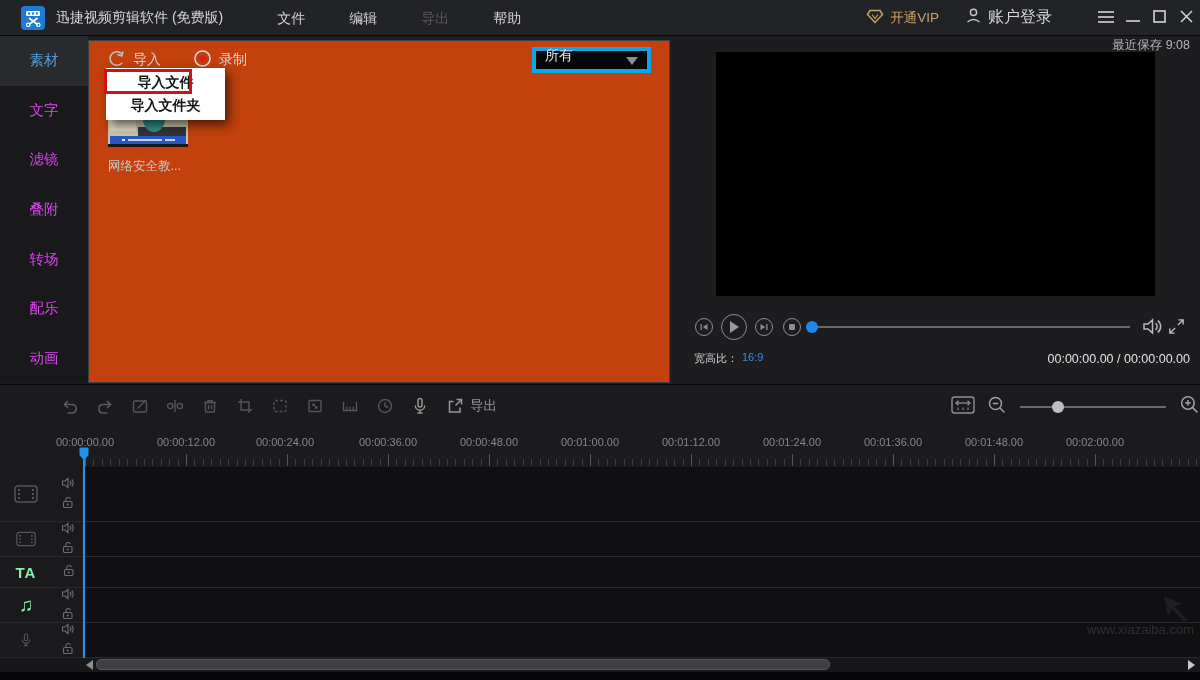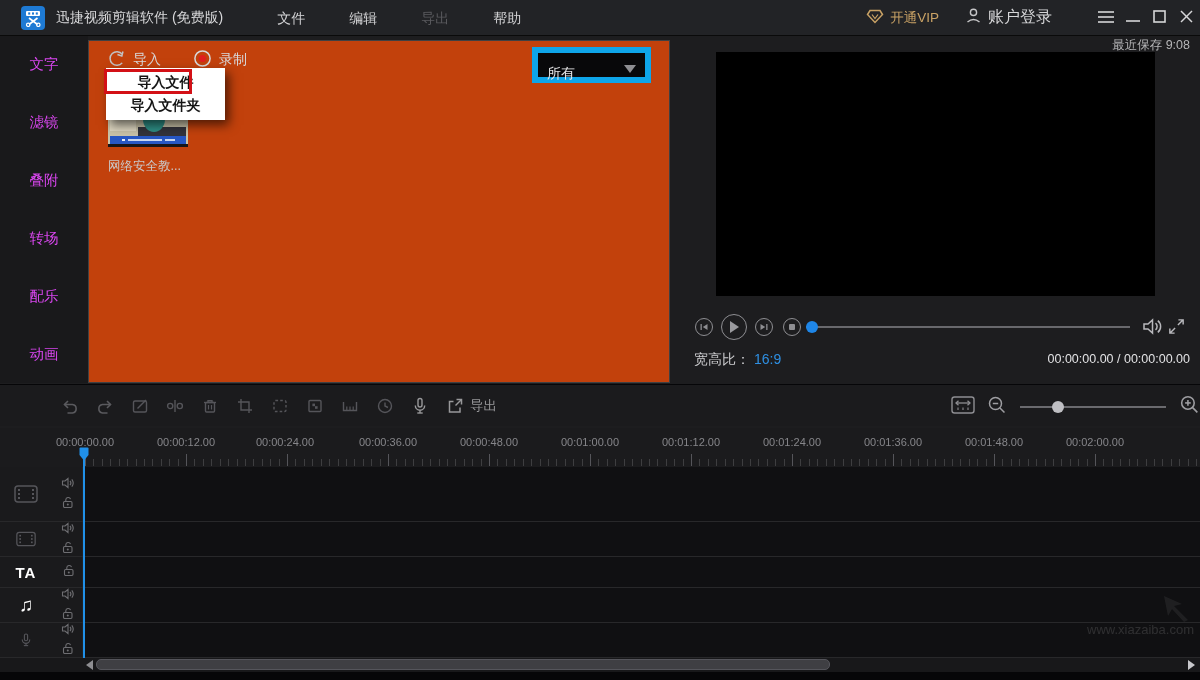--- a/index.html
+++ b/index.html
@@ -23,37 +23,37 @@
   
   .sidebar { position:absolute; left:0; top:36px; width:88px; height:347px; background:#19191b; display:flex; flex-direction:column; }
   .side-item { flex:1; display:flex; align-items:center; justify-content:center; font-size:14.5px; color:#d946ef; }
   .side-item.active { background:#2a2b2d; color:#4f9cda; }
 
   
   .media-panel { position:absolute; left:88px; top:40px; width:582px; height:343px; background:#c2410c; border:1px solid #3f4042; }
   .mp-btn { position:absolute; display:flex; align-items:center; gap:7px; font-size:14px; color:#d8d8da; height:26px; z-index:2; }
   .mp-import { left:18px; top:6px; }
   .mp-record { left:104px; top:6px; }
-  .filter-select { position:absolute; left:443px; top:6px; width:119px; height:26px; background:#08080a; border:6px solid #0ea5e9; display:flex; align-items:flex-start; color:#e4e4e6; font-size:14px; padding:12px 9px; }
+  .filter-select { position:absolute; left:443px; top:6px; width:119px; height:26px; background:#08080a; border:4px solid #0ea5e9; display:flex; align-items:flex-end; color:#e4e4e6; font-size:14px; padding:4px 9px; }
   .filter-caret { margin-left:auto; width:0; height:0; border-left:6px solid transparent; border-right:6px solid transparent; border-top:8px solid #8e8e92; }
   .clip-card { position:absolute; left:19px; top:60px; width:90px; z-index:1; }
   .clip-thumb { width:80px; height:46px; display:block; }
   .clip-name { margin-top:11px; font-size:12.5px; color:#c9c9cb; }
   .import-menu { position:absolute; left:17px; top:27px; width:119px; background:#ffffff; box-shadow:4px 5px 10px rgba(0,0,0,.6); z-index:5; padding:3px 0; }
   .import-menu .imi { height:23px; line-height:23px; text-align:center; font-size:14px; font-weight:600; color:#141414; }
   .highlight-box { position:absolute; left:15px; top:28px; width:88px; height:25px; border:3px solid #d31016; z-index:6; }
 
   
   .last-saved { position:absolute; right:10px; top:37px; font-size:12.5px; color:#b5b5b7; }
   .video-screen { position:absolute; left:716px; top:52px; width:439px; height:244px; background:#000; }
   .circle-btn { position:absolute; border:1.4px solid #8e8e92; border-radius:50%; display:flex; align-items:center; justify-content:center; }
   .seek-track { position:absolute; left:806px; top:326px; width:324px; height:2px; background:#68686c; }
   .seek-dot { position:absolute; left:806px; top:321px; width:12px; height:12px; border-radius:50%; background:#1e86e8; }
   .icon-abs { position:absolute; }
-  .info-left { position:absolute; left:694px; top:351px; font-size:14px; color:#cfcfd1; display:flex; gap:4px; }
+  .info-left { position:absolute; left:694px; top:351px; font-size:11px; color:#cfcfd1; display:flex; gap:4px; }
   .info-left .aspect-val { color:#2e8fe2; }
   .timecode { position:absolute; right:10px; top:352px; font-size:12.5px; color:#e2e2e4; }
 
   
   .tl-toolbar { position:absolute; left:0; top:384px; width:1200px; height:42px; background:#1b1b1d; border-top:1px solid #060608; }
   .tl-icons { position:absolute; left:60px; top:11px; display:flex; gap:15px; align-items:center; }
   .tl-icons .tbtn { width:20px; height:20px; display:flex; align-items:center; justify-content:center; }
   .export-group { display:flex; align-items:center; gap:5px; }
   .export-label { font-size:13.5px; color:#98989a; }
   .zoom-group { position:absolute; left:950px; top:8px; display:flex; align-items:center; }
@@ -68,21 +68,21 @@
   .ruler-major { position:absolute; bottom:1px; width:1px; height:12px; background:#55555a; }
 
   
   .tracks { position:absolute; left:0; top:467px; width:1200px; height:191px; display:flex; flex-direction:column; }
   .trow { display:flex; border-bottom:1px solid #28282a; }
   .t1{height:55px;} .t2{height:35px;} .t3{height:31px;} .t4{height:35px;} .t5{height:35px;}
   .thead { width:83px; background:#1a1a1c; display:flex; align-items:center; border-right:1px solid #222224; }
   .tmain { width:52px; display:flex; align-items:center; justify-content:center; }
   .tside { display:flex; flex-direction:column; gap:2px; align-items:center; justify-content:center; margin-left:auto; margin-right:7px; }
   .tlane { flex:1; background:#101012; }
-  .tglyph { color:#ffffff; font-weight:bold; }
+  .tglyph { color:#86efac; font-weight:bold; }
   .tglyph.text { font-size:15px; letter-spacing:1px; }
   .tglyph.music { font-size:19px; }
 
   
   .playhead-line { position:absolute; left:83px; top:450px; width:2px; height:208px; background:#2090e8; z-index:10; }
   .playhead-pin { position:absolute; left:79px; top:447px; z-index:11; }
 
   
   .hscroll { position:absolute; left:0; top:658px; width:1200px; height:14px; background:#18181a; }
   .scroll-left { position:absolute; left:86px; top:2px; width:0; height:0; border-top:5px solid transparent; border-bottom:5px solid transparent; border-right:7px solid #8e8e92; }
@@ -157,20 +157,21 @@
             <span><svg width="13" height="13" viewBox="0 0 13 13">
                 <line x1="1" y1="1" x2="12" y2="12" stroke="#d6d6d8" stroke-width="1.5"></line>
                 <line x1="12" y1="1" x2="1" y2="12" stroke="#d6d6d8" stroke-width="1.5"></line>
               </svg></span>
           </span>
       </div>
     </div>
   </div>
 
   <div class="sidebar">
+    <div class="side-item active">素材</div>
     <div class="side-item">文字</div>
     <div class="side-item">滤镜</div>
     <div class="side-item">叠附</div>
     <div class="side-item">转场</div>
     <div class="side-item">配乐</div>
     <div class="side-item">动画</div>
   </div>
 
   <div class="media-panel">
     <div class="mp-btn mp-import">

